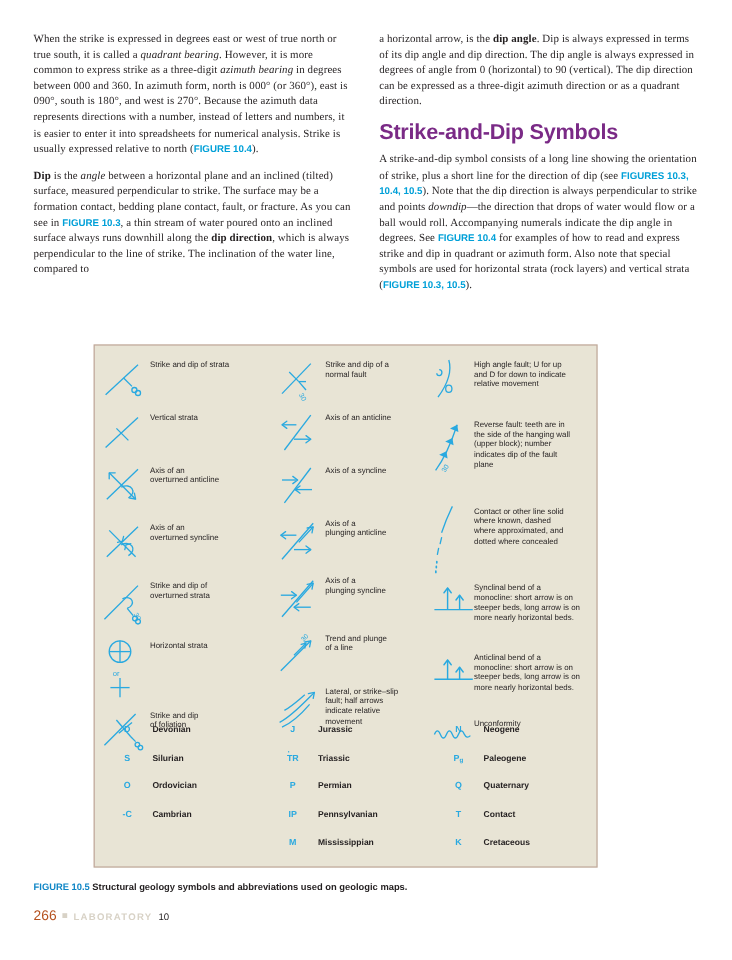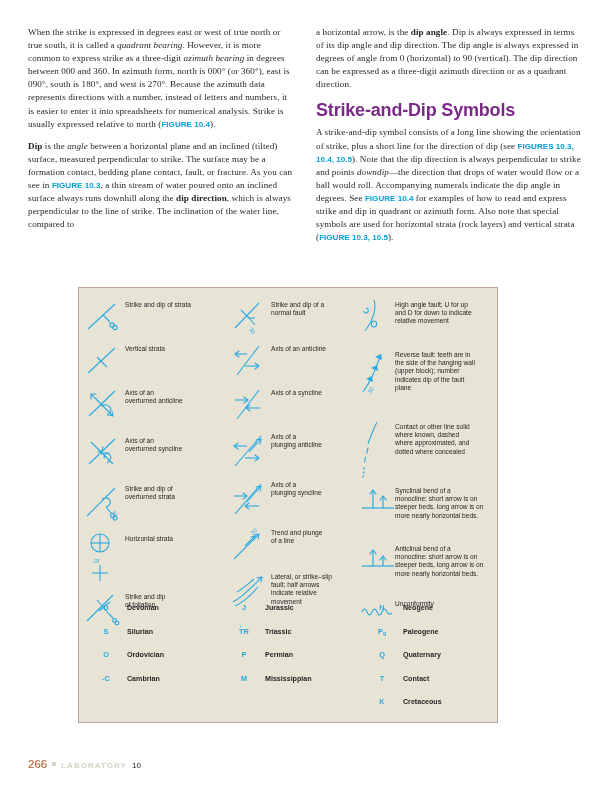--- a/index.html
+++ b/index.html
@@ -467,20 +467,24 @@
         </div>
         <div class="abrow">
           <div class="absym"><span class="rbar">T</span>R</div>
           <div class="abname">Triassic</div>
         </div>
         <div class="abrow">
           <div class="absym">P</div>
           <div class="abname">Permian</div>
         </div>
         <div class="abrow">
+          <div class="absym">IP</div>
+          <div class="abname">Pennsylvanian</div>
+        </div>
+        <div class="abrow">
           <div class="absym">M</div>
           <div class="abname">Mississippian</div>
         </div>
       </div>
 
       <div class="abcol">
         <div class="abrow">
           <div class="absym">N</div>
           <div class="abname">Neogene</div>
         </div>
@@ -497,20 +501,24 @@
           <div class="abname">Contact</div>
         </div>
         <div class="abrow">
           <div class="absym">K</div>
           <div class="abname">Cretaceous</div>
         </div>
       </div>
     </div>
   </div>
 
+  <div class="caption">
+    <span class="cfig">FIGURE 10.5</span>
+    <span>Structural geology symbols and abbreviations used on geologic maps.</span>
+  </div>
 
   <div class="footer">
     <span class="pageno">266</span>
     <span class="fsq"></span>
     <span class="flab">LABORATORY</span>
     <span class="fnum">10</span>
   </div>
 
 </div>
 

